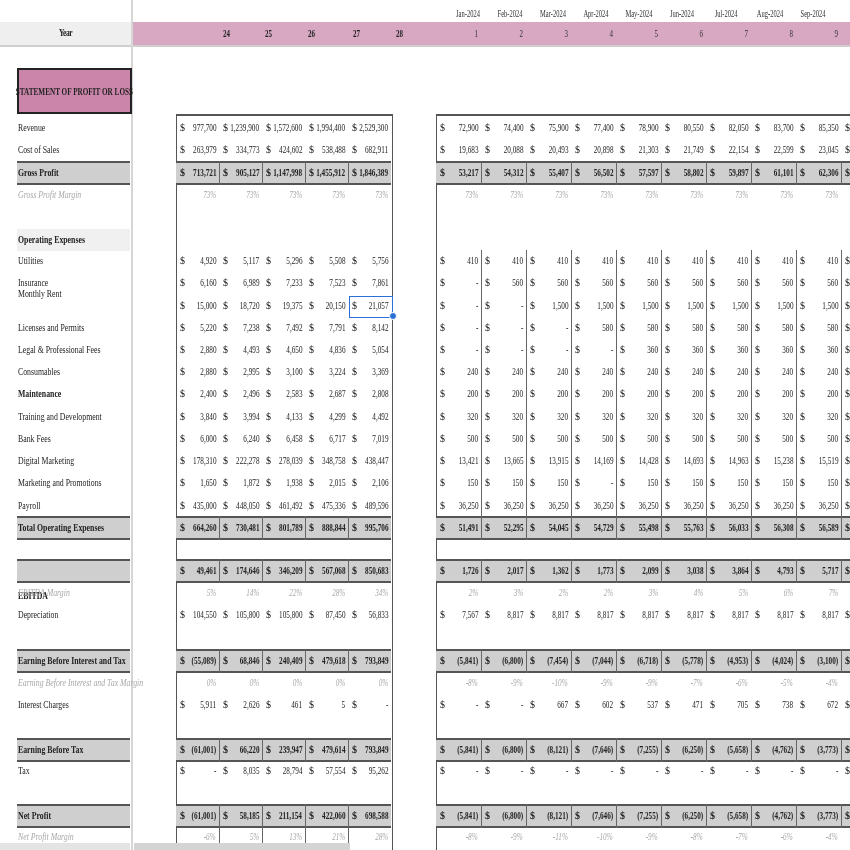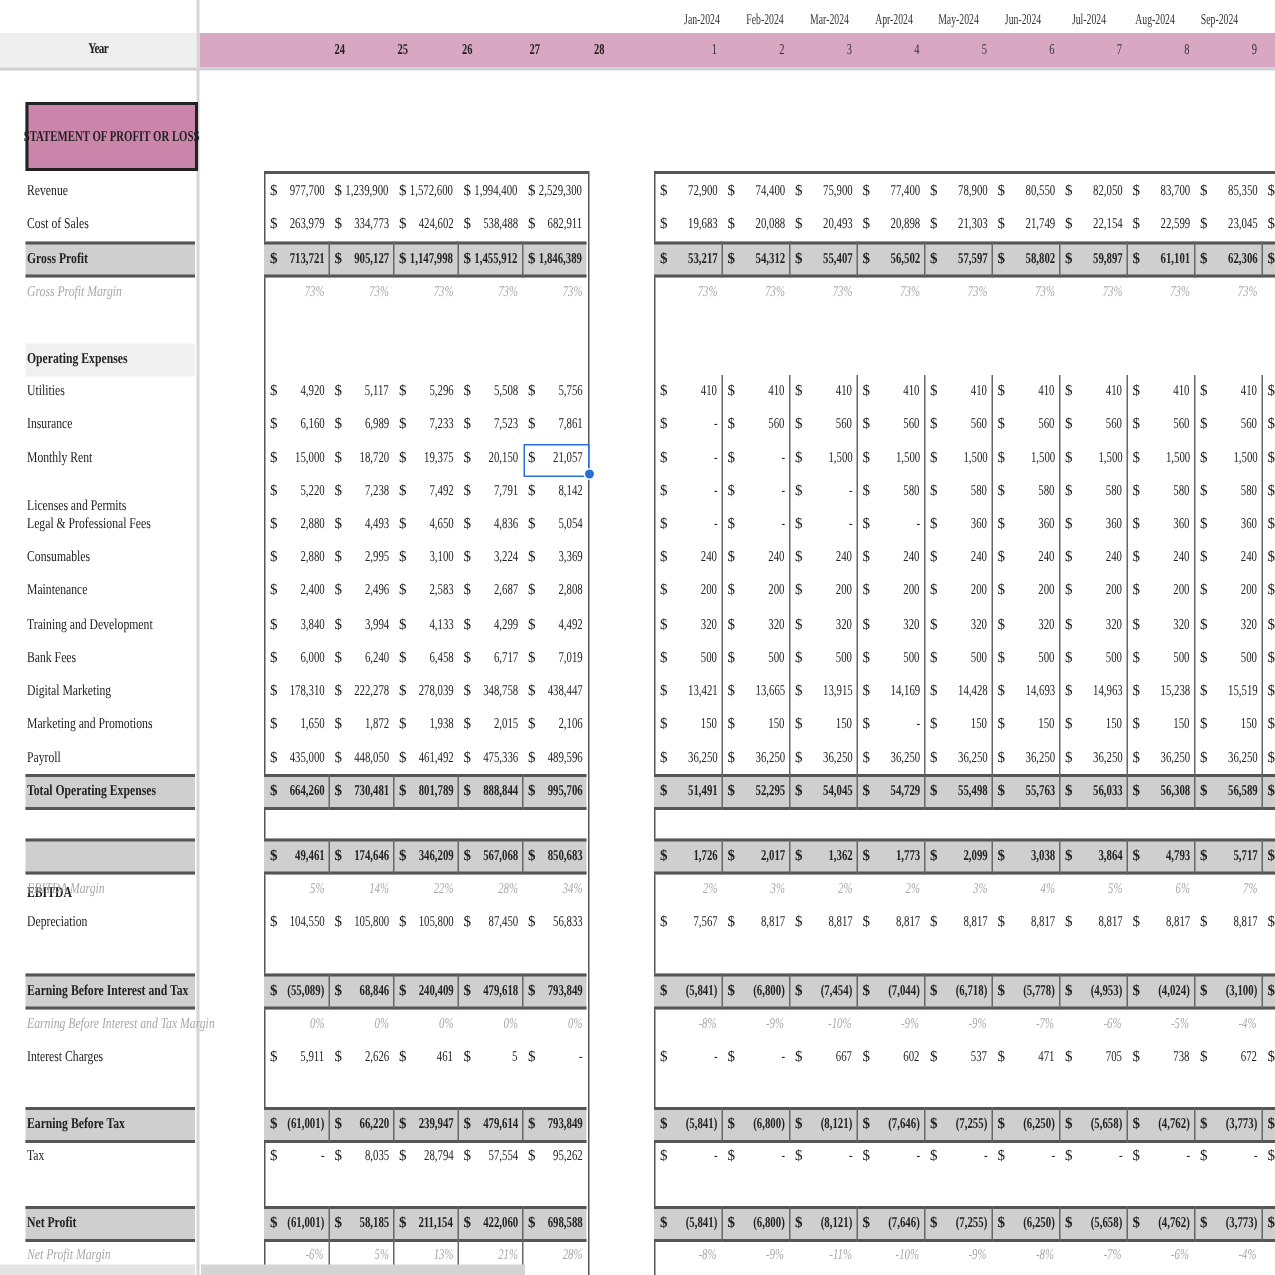--- a/index.html
+++ b/index.html
@@ -425,21 +425,21 @@
       <span class="d">$</span>
       <span class="v">560</span>
     </div>
     <div class="abs cell" style="left: 797px; width: 44px; top: 272px;">
       <span class="d">$</span>
       <span class="v">560</span>
     </div>
     <div class="abs cell" style="left: 842px; width: 10px; top: 272px;">
       <span class="d">$</span>
     </div>
-    <div class="abs row-label" style="top: 295px;"><span>Monthly Rent</span></div>
+    <div class="abs row-label" style="top: 283px;"><span>Monthly Rent</span></div>
     <div class="abs cell" style="left: 177px; width: 42px; top: 295px;">
       <span class="d">$</span>
       <span class="v">15,000</span>
     </div>
     <div class="abs cell" style="left: 220px; width: 42px; top: 295px;">
       <span class="d">$</span>
       <span class="v">18,720</span>
     </div>
     <div class="abs cell" style="left: 263px; width: 42px; top: 295px;">
       <span class="d">$</span>
@@ -485,21 +485,21 @@
       <span class="d">$</span>
       <span class="v">1,500</span>
     </div>
     <div class="abs cell" style="left: 797px; width: 44px; top: 295px;">
       <span class="d">$</span>
       <span class="v">1,500</span>
     </div>
     <div class="abs cell" style="left: 842px; width: 10px; top: 295px;">
       <span class="d">$</span>
     </div>
-    <div class="abs row-label" style="top: 327px;"><span>Licenses and Permits</span></div>
+    <div class="abs row-label" style="top: 317px;"><span>Licenses and Permits</span></div>
     <div class="abs cell" style="left: 177px; width: 42px; top: 317px;">
       <span class="d">$</span>
       <span class="v">5,220</span>
     </div>
     <div class="abs cell" style="left: 220px; width: 42px; top: 317px;">
       <span class="d">$</span>
       <span class="v">7,238</span>
     </div>
     <div class="abs cell" style="left: 263px; width: 42px; top: 317px;">
       <span class="d">$</span>
@@ -665,21 +665,21 @@
       <span class="d">$</span>
       <span class="v">240</span>
     </div>
     <div class="abs cell" style="left: 797px; width: 44px; top: 361px;">
       <span class="d">$</span>
       <span class="v">240</span>
     </div>
     <div class="abs cell" style="left: 842px; width: 10px; top: 361px;">
       <span class="d">$</span>
     </div>
-    <div class="abs row-label" style="top: 383px;"><span>Maintenance</span></div>
+    <div class="abs row-label" style="top: 383px; font-weight: bold;"><span>Maintenance</span></div>
     <div class="abs cell" style="left: 177px; width: 42px; top: 383px;">
       <span class="d">$</span>
       <span class="v">2,400</span>
     </div>
     <div class="abs cell" style="left: 220px; width: 42px; top: 383px;">
       <span class="d">$</span>
       <span class="v">2,496</span>
     </div>
     <div class="abs cell" style="left: 263px; width: 42px; top: 383px;">
       <span class="d">$</span>

